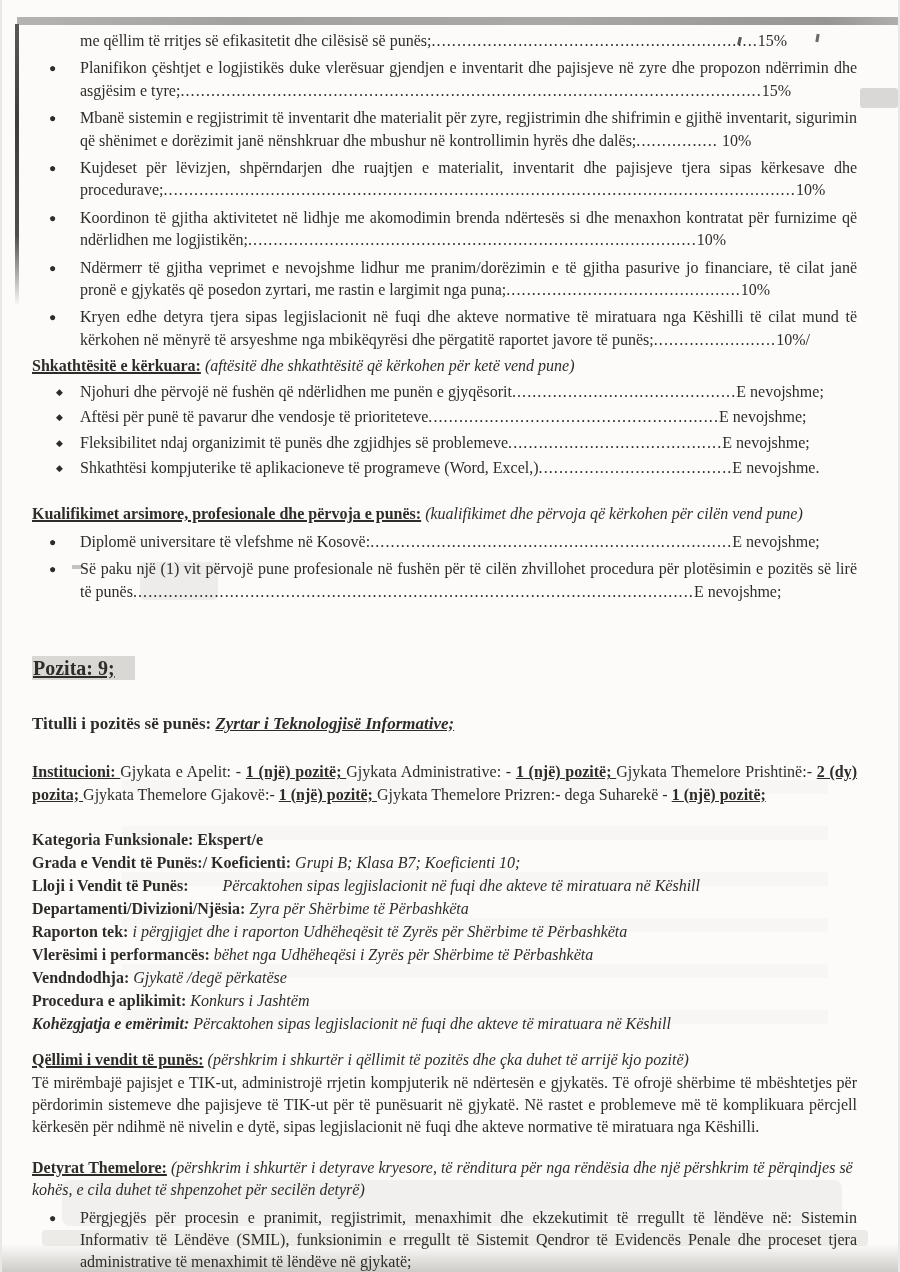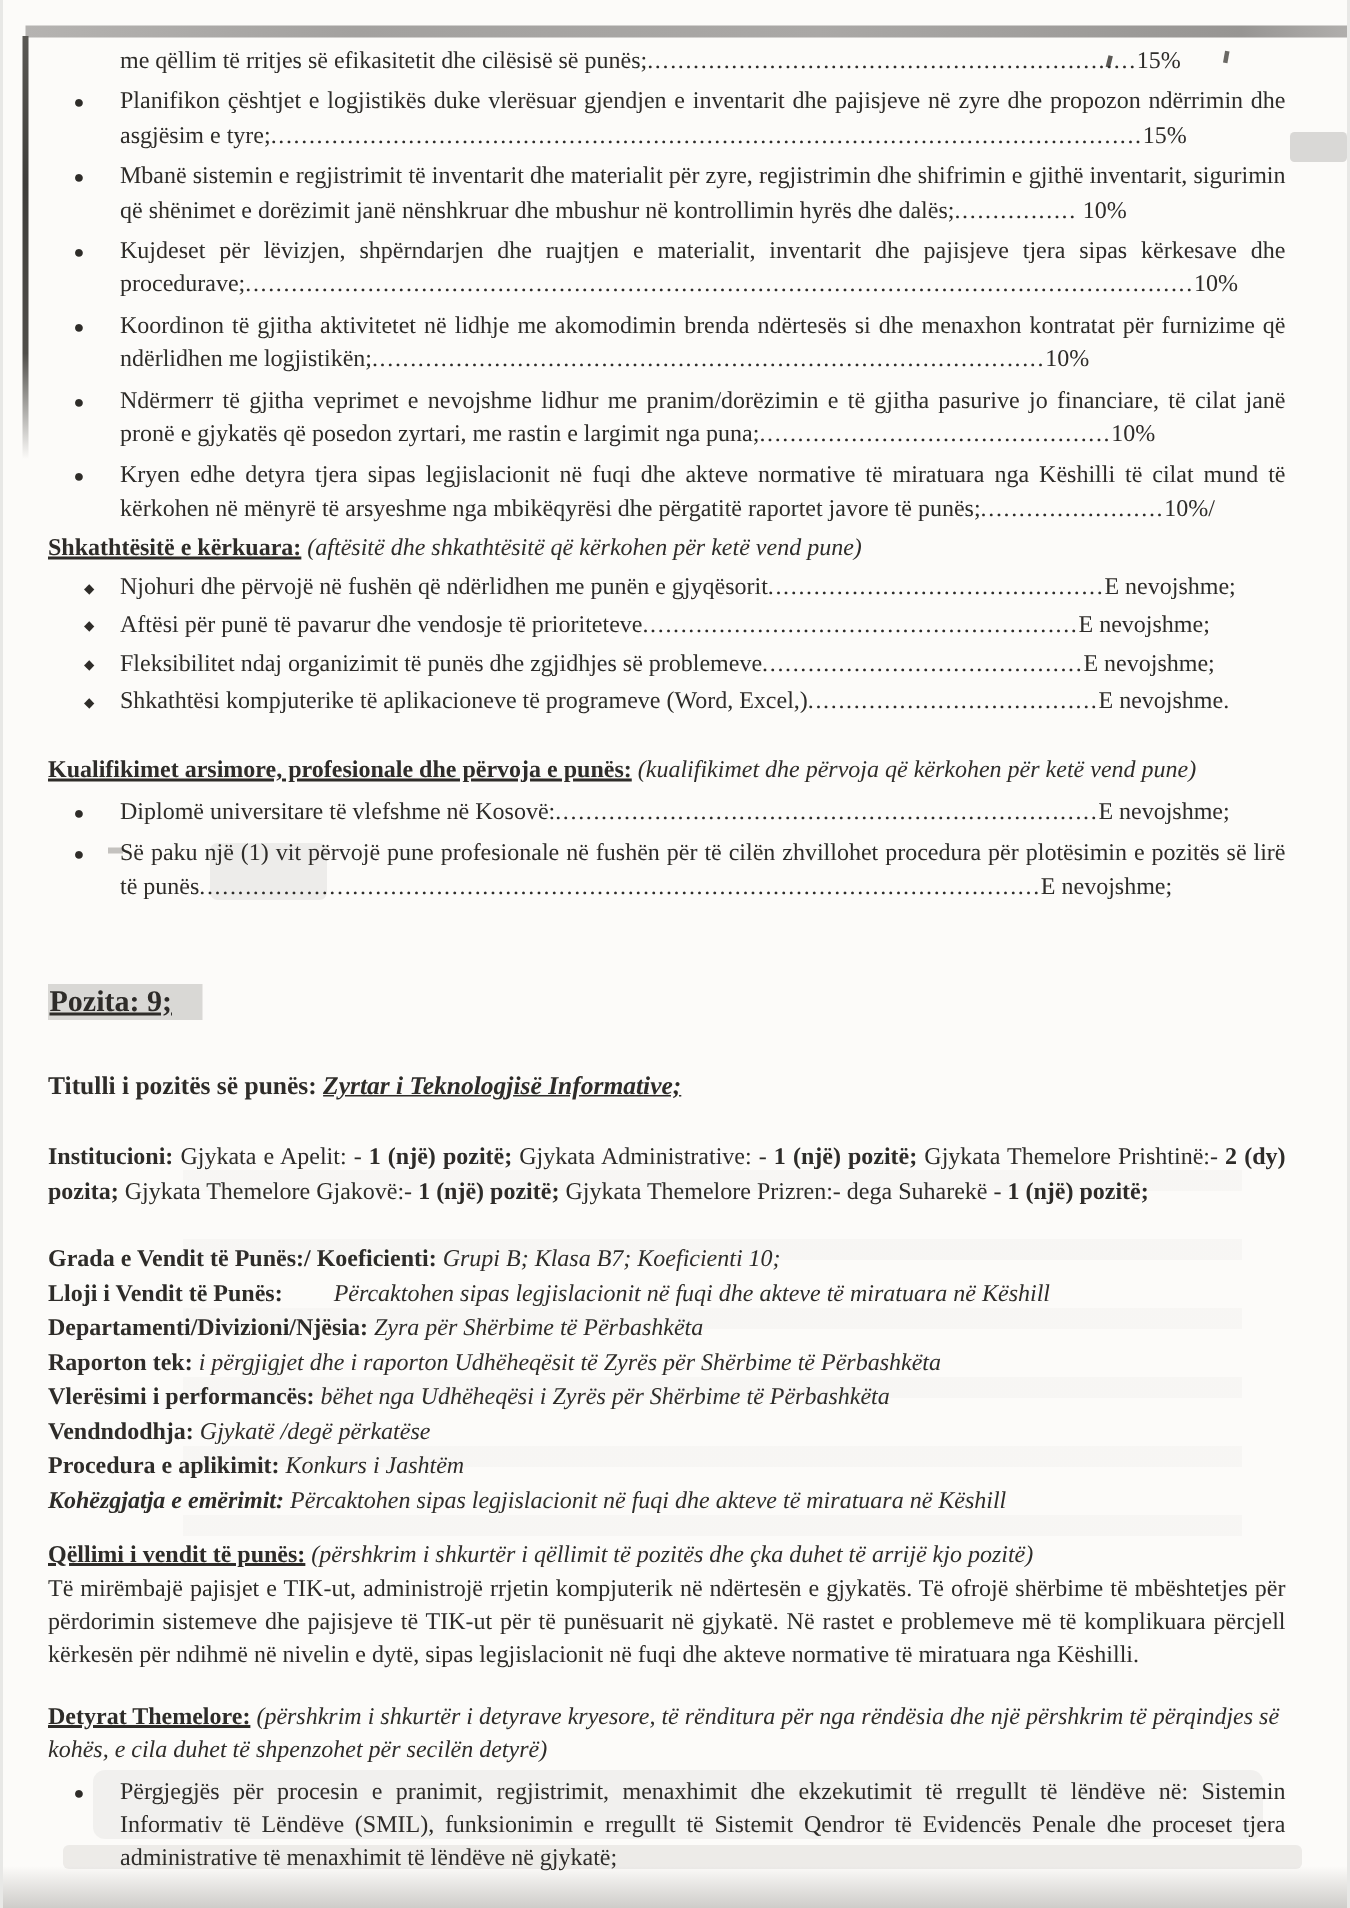--- a/index.html
+++ b/index.html
@@ -26,21 +26,21 @@
   .smudge-pozita{left:138px;top:562px;width:78px;height:38px;background:rgba(186,184,180,.22);border-radius:5px;}
   .smudge-qual{left:70px;top:565px;width:10px;height:4px;background:rgba(140,138,134,.5);}
   .smudge-mid{left:120px;top:780px;right:70px;height:260px;background:repeating-linear-gradient(180deg,rgba(205,203,199,.10) 0 14px,rgba(252,251,249,0) 14px 46px);}
   .smudge-low{left:60px;top:1180px;width:780px;height:46px;background:rgba(196,194,190,.18);border-radius:8px;}
   .band-bottom{left:0;right:0;bottom:0;height:28px;background:linear-gradient(0deg,rgba(168,166,162,.55),rgba(168,166,162,0));}
   .band-bottom2{left:40px;right:30px;bottom:26px;height:16px;background:rgba(190,188,184,.25);border-radius:4px;}
 
   
   .content{position:absolute;left:30px;top:30px;width:825px;}
   .just{text-align:justify;}
-  .bold{font-weight:700;}
+  .bold{font-weight:700;text-decoration:underline;}
   .dots{letter-spacing:1.1px;word-break:break-all;}
   .pct{white-space:nowrap;}
   .h-ul{font-weight:700;text-decoration:underline;text-decoration-thickness:1.5px;}
   .note{font-style:italic;}
 
   .cont-line{margin-left:48px;text-align:justify;}
   .b-item{display:flex;margin-top:5px;}
   .b-mark{flex:0 0 48px;box-sizing:border-box;padding-left:17px;font-size:12px;line-height:22.4px;}
   .b-body{flex:1;text-align:justify;}
 
@@ -122,38 +122,39 @@
     </div>
     <div class="s-item">
       <span class="s-mark">◆</span>
       <div class="b-body"><span>Fleksibilitet ndaj organizimit të punës dhe zgjidhjes së problemeve</span><span class="dots">..........................................</span><span class="pct">E nevojshme;</span></div>
     </div>
     <div class="s-item">
       <span class="s-mark">◆</span>
       <div class="b-body"><span>Shkathtësi kompjuterike të aplikacioneve të programeve (Word, Excel,)</span><span class="dots">......................................</span><span class="pct">E nevojshme.</span></div>
     </div>
 
-    <div class="sec-head mt-qual"><span class="h-ul">Kualifikimet arsimore, profesionale dhe përvoja e punës:</span> <span class="note">(kualifikimet dhe përvoja që kërkohen për ketë vend pune)</span></div>
+    <div class="sec-head mt-qual"><span class="h-ul">Kualifikimet arsimore, profesionale dhe përvoja e punës:</span> <span class="note">(kualifikimet dhe përvoja që kërkohen për cilën vend pune)</span></div>
 
     <div class="b-item">
       <span class="b-mark">●</span>
       <div class="b-body"><span>Diplomë universitare të vlefshme në Kosovë:</span><span class="dots">.......................................................................</span><span class="pct">E nevojshme;</span></div>
     </div>
     <div class="b-item">
       <span class="b-mark">●</span>
       <div class="b-body"><span>Së paku një (1) vit përvojë pune profesionale në fushën për të cilën zhvillohet procedura për plotësimin e pozitës së lirë të punës</span><span class="dots">..............................................................................................................</span><span class="pct">E nevojshme;</span></div>
     </div>
 
     <h2 class="pozita"><span class="hl">Pozita: 9;</span></h2>
 
     <p class="titulli"><span>Titulli i pozitës së punës:</span> <span class="title-val">Zyrtar i Teknologjisë Informative;</span></p>
 
     <p class="inst"><span class="bold">Institucioni: </span><span>Gjykata e Apelit: - </span><span class="bold">1 (një) pozitë; </span><span>Gjykata Administrative: - </span><span class="bold">1 (një) pozitë; </span><span>Gjykata Themelore Prishtinë:- </span><span class="bold">2 (dy) pozita; </span><span>Gjykata Themelore Gjakovë:- </span><span class="bold">1 (një) pozitë; </span><span>Gjykata Themelore Prizren:- dega Suharekë - </span><span class="bold">1 (një) pozitë;</span></p>
 
     <div class="attrs">
+      <div class="attr"><span class="al">Kategoria Funksionale:</span> <span class="av av-plain">Ekspert/e</span></div>
       <div class="attr"><span class="al">Grada e Vendit të Punës:/ Koeficienti:</span> <span class="av">Grupi B; Klasa B7; Koeficienti 10;</span></div>
       <div class="attr"><span class="al">Lloji i Vendit të Punës:</span> <span class="av gap-val">Përcaktohen sipas legjislacionit në fuqi dhe akteve të miratuara në Këshill</span></div>
       <div class="attr"><span class="al">Departamenti/Divizioni/Njësia:</span> <span class="av">Zyra për Shërbime të Përbashkëta</span></div>
       <div class="attr"><span class="al">Raporton tek:</span> <span class="av">i përgjigjet dhe i raporton Udhëheqësit të Zyrës për Shërbime të Përbashkëta</span></div>
       <div class="attr"><span class="al">Vlerësimi i performancës:</span> <span class="av">bëhet nga Udhëheqësi i Zyrës për Shërbime të Përbashkëta</span></div>
       <div class="attr"><span class="al">Vendndodhja:</span> <span class="av">Gjykatë /degë përkatëse</span></div>
       <div class="attr"><span class="al">Procedura e aplikimit:</span> <span class="av">Konkurs i Jashtëm</span></div>
       <div class="attr"><span class="al al-it">Kohëzgjatja e emërimit:</span> <span class="av">Përcaktohen sipas legjislacionit në fuqi dhe akteve të miratuara në Këshill</span></div>
     </div>
 

